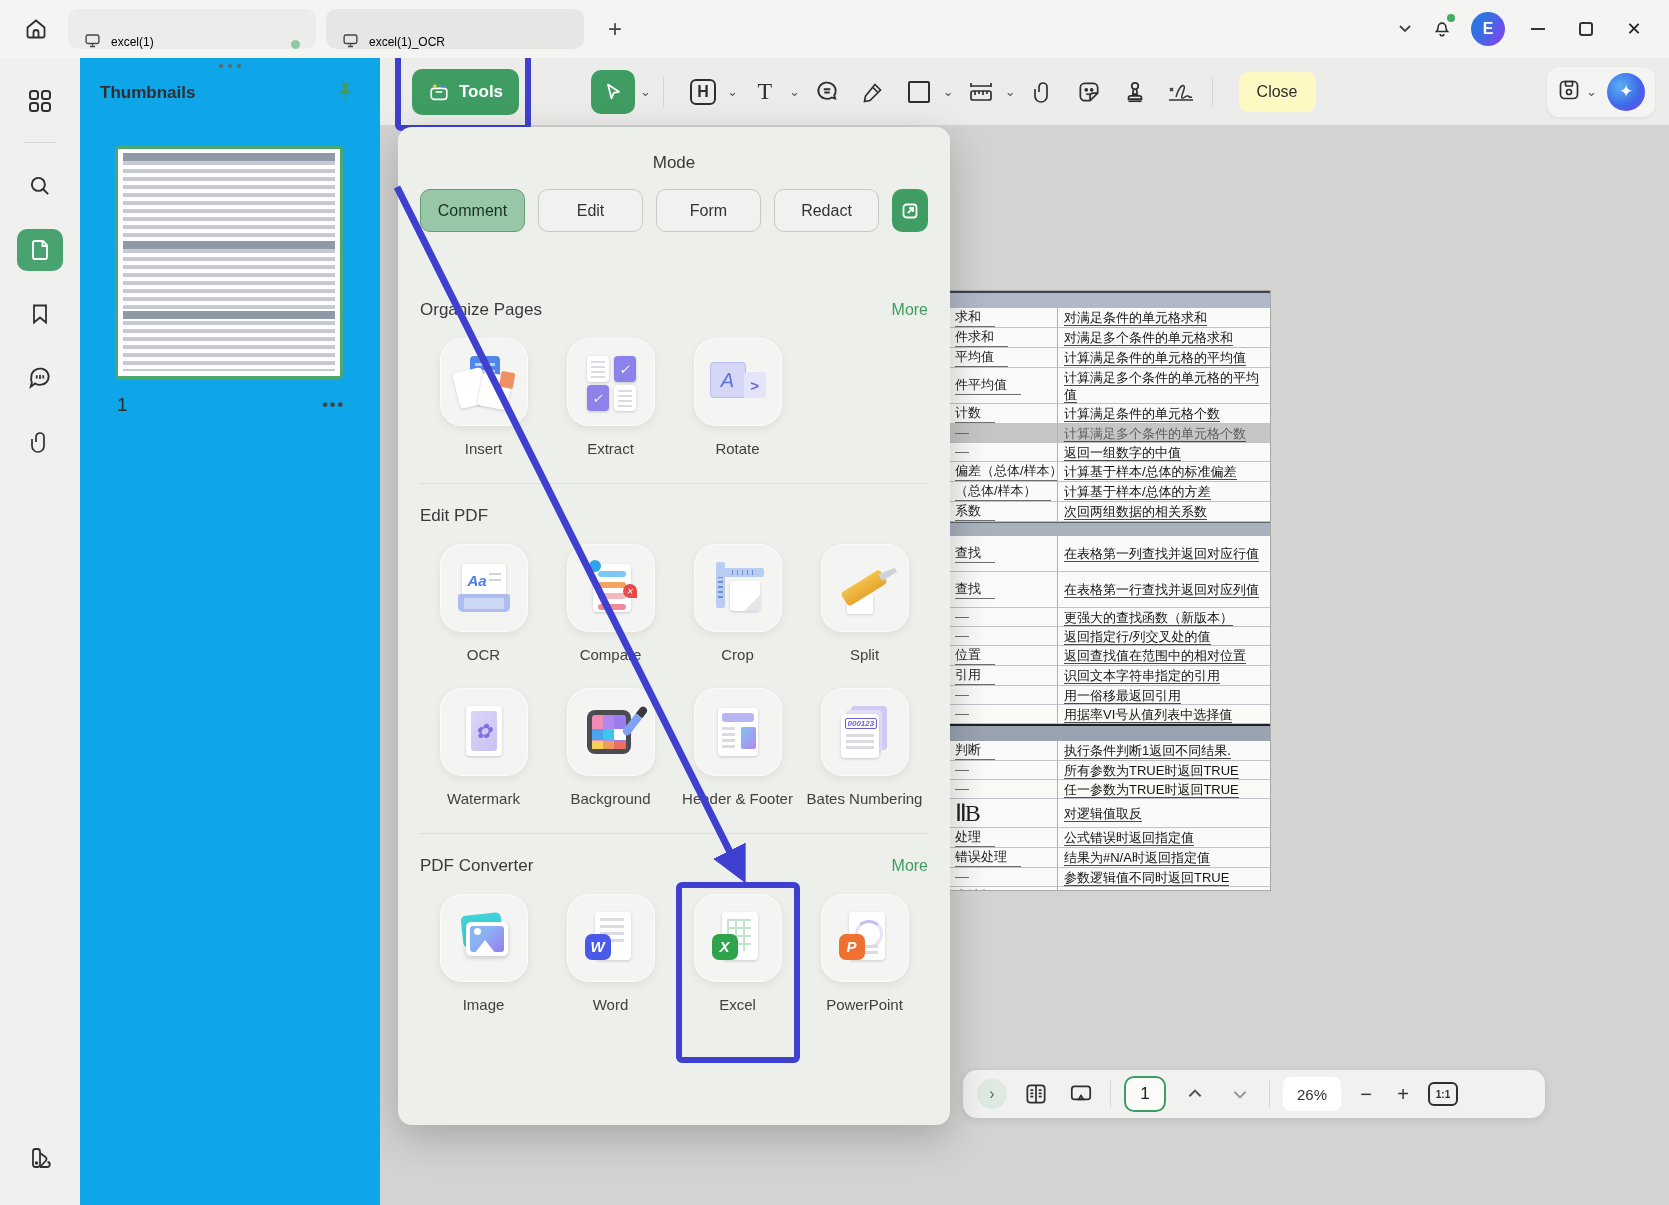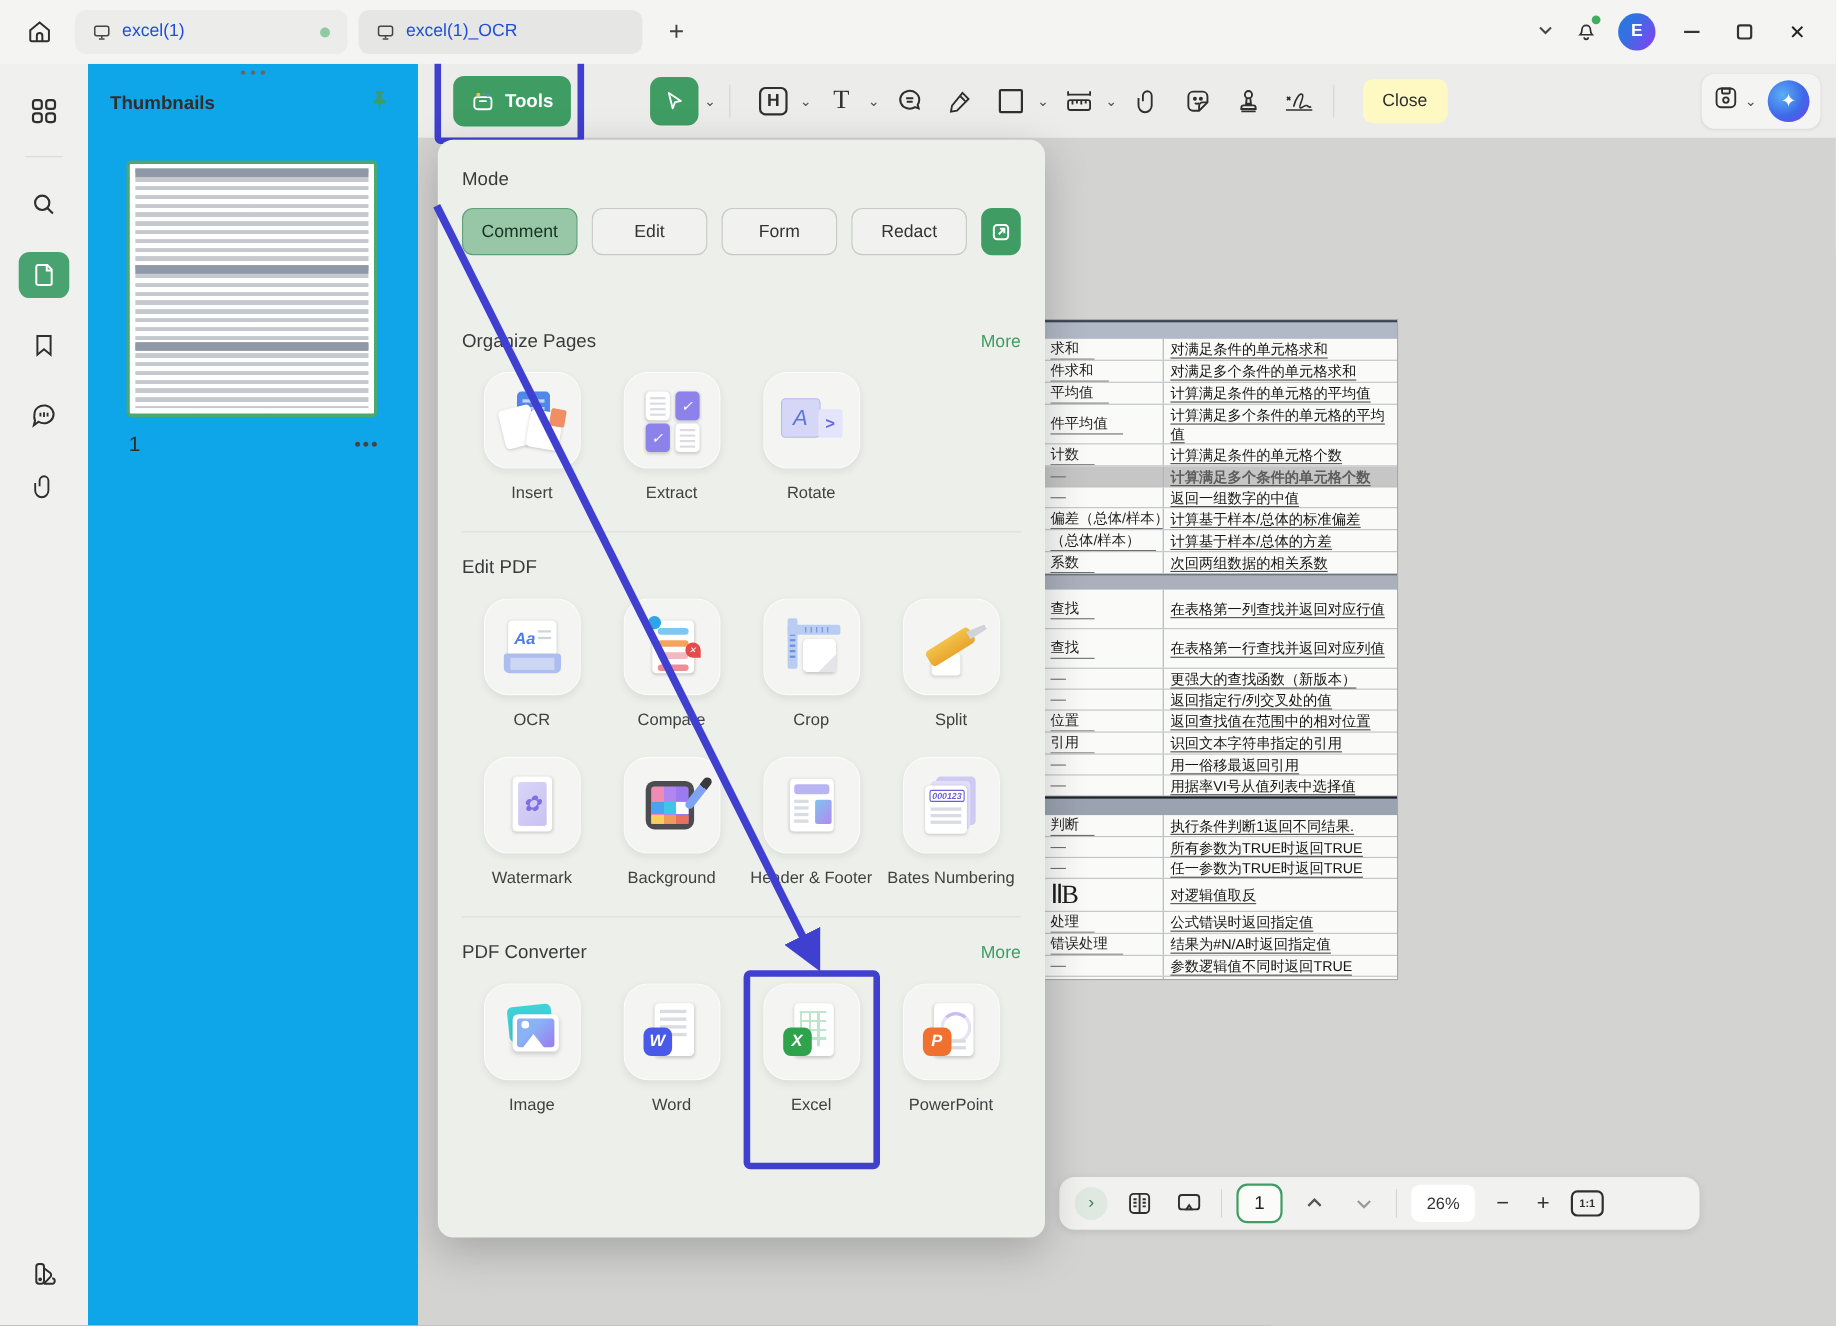--- a/index.html
+++ b/index.html
@@ -3,21 +3,21 @@
 <meta charset="utf-8">
 <style>
   *{margin:0;padding:0;box-sizing:border-box}
   html,body{background:#9a9a9a}
   body{font-family:"Liberation Sans",sans-serif;-webkit-font-smoothing:antialiased}
   .app{position:relative;width:1669px;height:1205px;background:#f3f4f1;overflow:hidden}
 
   
   .titlebar{position:absolute;inset:0 0 auto 0;height:58px;background:#f4f4f2;display:flex;align-items:center;z-index:40}
   .home-btn{width:44px;height:40px;margin-left:14px;display:flex;align-items:center;justify-content:center;border-radius:9px}
-  .tab{height:40px;border-radius:10px;display:flex;align-items:center;gap:10px;padding:0 16px;color:#1d4ed8;font-size:16px;margin-left:10px}
+  .tab{height:40px;border-radius:10px;display:flex;align-items:flex-end;gap:10px;padding:0 16px;color:#000000;font-size:12px;margin-left:10px}
   .tab.t1{background:#ececе9;background:#ececea;width:248px}
   .tab.t2{background:#e6e7e4;width:258px}
   .tab .dot{margin-left:auto;width:9px;height:9px;border-radius:50%;background:#8fcaa0}
   .plus{font-size:24px;color:#444;margin-left:16px;width:30px;text-align:center}
   .tb-right{margin-left:auto;display:flex;align-items:center;gap:18px;padding-right:20px}
   .chev{color:#444;font-size:15px}
   .avatar{width:34px;height:34px;border-radius:50%;background:linear-gradient(120deg,#2f74e2 30%,#8a3ff0);color:#fff;font-size:16px;font-weight:bold;display:flex;align-items:center;justify-content:center}
   .winbtn{display:flex;align-items:center;justify-content:center;width:30px;height:30px;color:#222}
   .win-min{width:14px;border-top:2px solid #333;display:inline-block}
   .win-max{width:14px;height:14px;border:2px solid #333;border-radius:3px;display:inline-block}
@@ -73,27 +73,27 @@
   .docband{height:14px;background:#aab1bd;border-top:1px solid #5c6470}
   .docband.title{height:17px;background:#b2b9c6;border-top:2px solid #3c4350}
   .docband.dark{height:17px;background:#9aa3b0;border-top:2px solid #1d2229}
   .docrow{display:grid;grid-template-columns:108px 1fr;min-height:19px;border-bottom:1px solid #bfc2c6;align-items:center}
   .docrow.tall{min-height:36px}
   .docrow .dleft{padding:0 2px 0 5px;color:#1e1e1e;border-right:1px solid #aeb2b8;align-self:stretch;display:flex;align-items:center;overflow:hidden;white-space:nowrap}
   .docrow .dleft span{border-bottom:1px solid #6f6f6f;padding-right:14px}
   .docrow .dright{padding:0 2px 0 6px;color:#141414;line-height:17px}
   .docrow .dright span{border-bottom:1px solid #4c4c4c}
   .docrow.hl{background:#c6c6c6}
-  .docrow.hl .dright{color:#5d5d5d;font-weight:bold}
+  .docrow.hl .dright{color:#5d5d5d;font-weight:normal}
   .docrow.bigleft .dleft{font-size:24px;font-family:"Liberation Serif",serif;letter-spacing:-2px}
   .docrow.bigleft .dleft span{border-bottom:none}
 
   
   .popup{position:absolute;left:398px;top:127px;width:552px;height:998px;background:#edefeb;border-radius:14px;box-shadow:0 12px 40px rgba(0,0,0,.22);z-index:20;padding:26px 22px 0 22px}
-  .menu-title-row{display:flex;align-items:baseline;justify-content:flex-start}
+  .menu-title-row{display:flex;align-items:baseline;justify-content:center}
   .menu-title{font-size:17px;color:#3a3a3a}
   .more-link{font-size:16px;color:#3f9d63}
   .mode-row{display:flex;gap:13px;margin-top:16px}
   .mode-btn{flex:0 0 105px;height:43px;border-radius:10px;border:1px solid #c7c9c4;background:#f1f2ef;font-size:16px;color:#333;font-family:"Liberation Sans",sans-serif}
   .mode-btn.active{background:#97c7a6;border:1px solid #5f9f7a;color:#17311f}
   .mode-ext{width:43px;height:43px;border-radius:10px;border:none;background:#3f9d63;color:#fff;display:flex;align-items:center;justify-content:center}
   .sec1{margin-top:68px}
   .sec-title-row{display:flex;align-items:baseline;justify-content:space-between}
   .menu-grid{display:grid;grid-template-columns:repeat(4,1fr);justify-items:center;margin-top:18px;row-gap:22px}
   .grid-item{position:relative;display:flex;flex-direction:column;align-items:center;width:118px}

